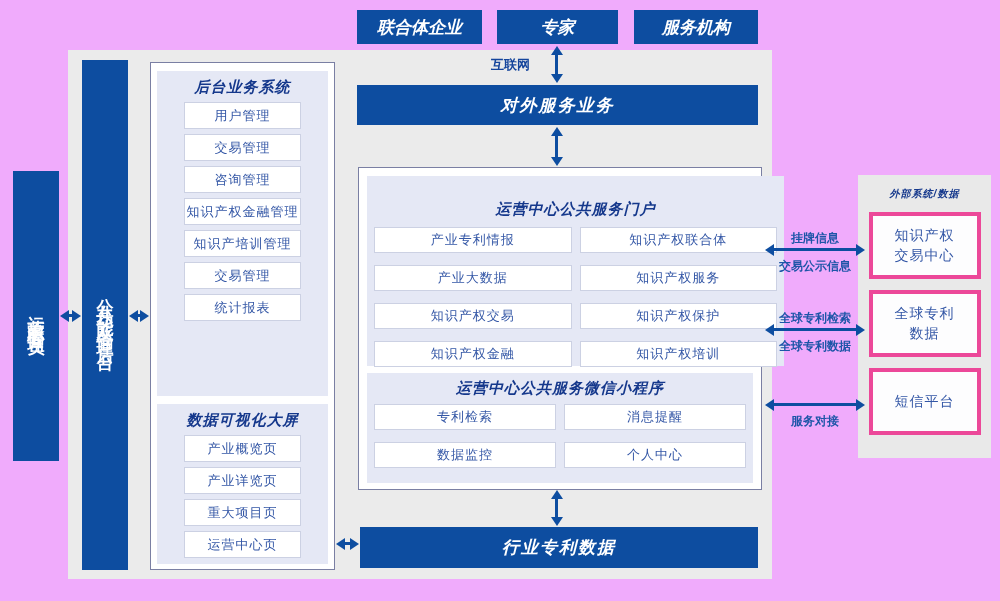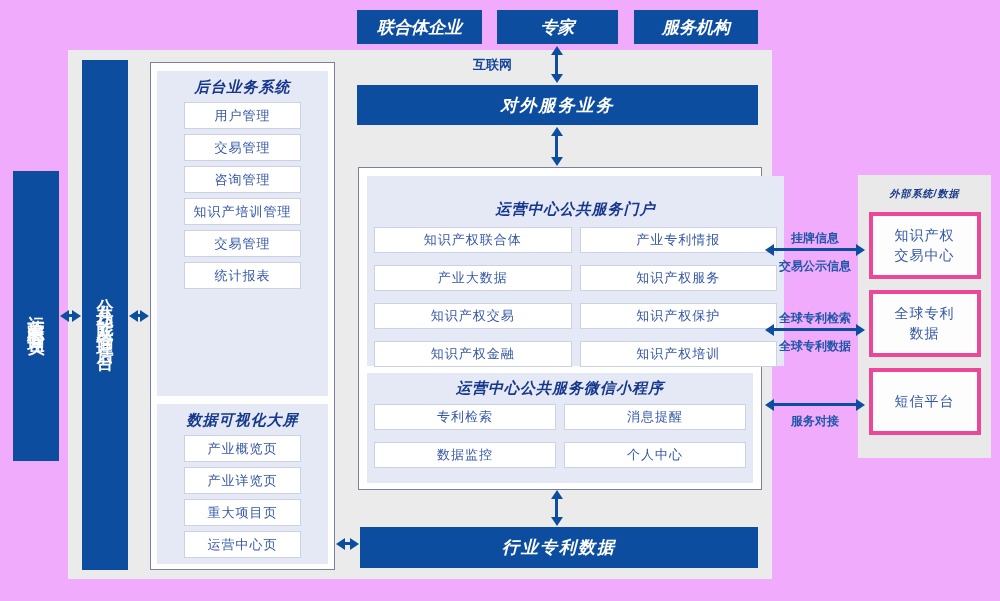--- a/index.html
+++ b/index.html
@@ -58,38 +58,39 @@
 <body>
 
 <div id="canvas">
 
   <div class="panel-gray" style="left:68px; top:50px; width:704px; height:529px;"></div>
 
   <div class="actor-box blue-fill" style="left:357px; width:125px;">联合体企业</div>
   <div class="actor-box blue-fill" style="left:497px; width:121px;">专家</div>
   <div class="actor-box blue-fill" style="left:634px; width:124px;">服务机构</div>
 
-  <div class="net-label" style="left:450px; top:56px; width:62px; text-align:right;">互联网</div>
+  <div class="net-label" style="left:468px; top:56px; width:62px; text-align:right;">互联网</div>
   <div class="varrow" style="left:555px; top:54px; height:21px;"></div>
 
   <div class="bar blue-fill" style="left:357px; top:85px; width:401px; height:40px;">对外服务业务</div>
 
   <div class="varrow" style="left:555px; top:135px; height:23px;"></div>
 
   <div class="rail" style="left:13px; top:171px; width:46px; height:290px; letter-spacing:4px;">运营中心管理员</div>
   <div class="rail" style="left:82px; top:60px; width:46px; height:510px; letter-spacing:7px;">公共功能及管理后台</div>
 
   <div class="container-box" style="left:150px; top:62px; width:185px; height:508px;">
 
     <div class="subpanel" style="left:6px; top:8px; width:171px; height:325px; padding-top:7px;">
       <div class="panel-title">后台业务系统</div>
       <div class="list-col">
         <div class="item-box">用户管理</div>
         <div class="item-box">交易管理</div>
         <div class="item-box">咨询管理</div>
+        <div class="item-box">知识产权金融管理</div>
         <div class="item-box">知识产培训管理</div>
         <div class="item-box">交易管理</div>
         <div class="item-box">统计报表</div>
       </div>
     </div>
 
     <div class="subpanel" style="left:6px; top:341px; width:171px; height:160px; padding-top:7px;">
       <div class="panel-title">数据可视化大屏</div>
       <div class="list-col">
         <div class="item-box">产业概览页</div>
@@ -98,22 +99,22 @@
         <div class="item-box">运营中心页</div>
       </div>
     </div>
   </div>
 
   <div class="container-box" style="left:358px; top:167px; width:404px; height:323px;">
 
     <div class="subpanel" style="left:8px; top:8px; width:417px; height:190px; padding-top:24px;">
       <div class="panel-title">运营中心公共服务门户</div>
       <div class="grid-2">
+        <div class="item-box">产业专利情报</div>
         <div class="item-box">知识产权联合体</div>
-        <div class="item-box">产业专利情报</div>
         <div class="item-box">产业大数据</div>
         <div class="item-box">知识产权服务</div>
         <div class="item-box">知识产权交易</div>
         <div class="item-box">知识产权保护</div>
         <div class="item-box">知识产权金融</div>
         <div class="item-box">知识产权培训</div>
       </div>
     </div>
 
     <div class="subpanel" style="left:8px; top:205px; width:386px; height:110px; padding-top:6px;">

